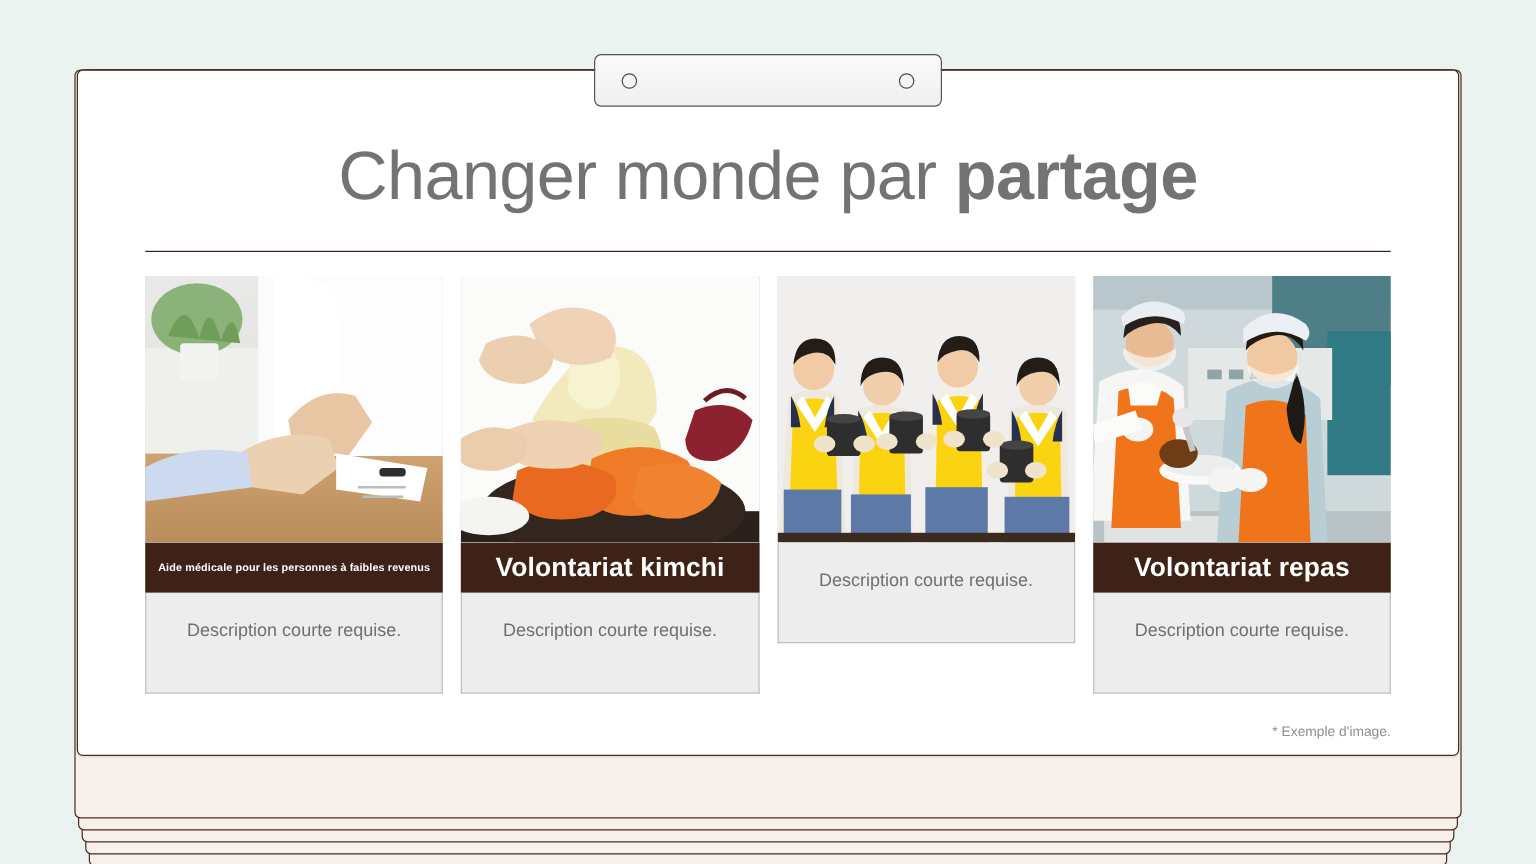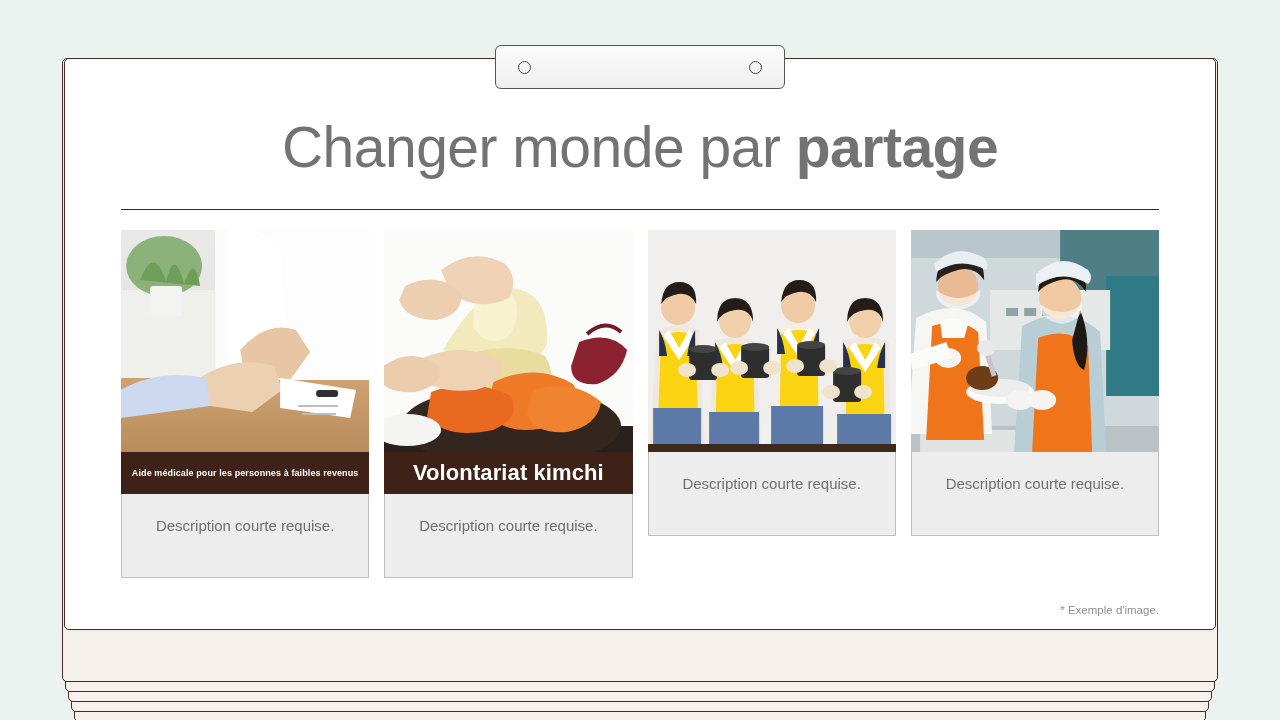--- a/index.html
+++ b/index.html
@@ -366,20 +366,23 @@
           <ellipse cx="90" cy="158" rx="30" ry="9" fill="#eceeee"></ellipse>
           <ellipse cx="72" cy="148" rx="16" ry="12" fill="#6d3d15"></ellipse>
           <path d="M76 120 l8 26" stroke="#c6c6c6" stroke-width="5" fill="none"></path>
           <ellipse cx="76" cy="118" rx="9" ry="8" fill="#e8e8e8"></ellipse>
           <ellipse cx="38" cy="128" rx="13" ry="10" fill="#f4f4f2"></ellipse>
           <ellipse cx="110" cy="170" rx="14" ry="10" fill="#f4f4f2"></ellipse>
           <ellipse cx="132" cy="170" rx="14" ry="10" fill="#f4f4f2"></ellipse>
           <path d="M0 124 l36 -12 6 16 -40 12 z" fill="#fbfbfa"></path>
         </svg>
       </div>
+      <div class="card-band">
+        <span class="card-band-text">Volontariat repas</span>
+      </div>
       <div class="card-body">
         <span class="card-body-text">Description courte requise.</span>
       </div>
     </div>
 
   </div>
 
   <div class="footnote">* Exemple d'image.</div>
 </div>
 

